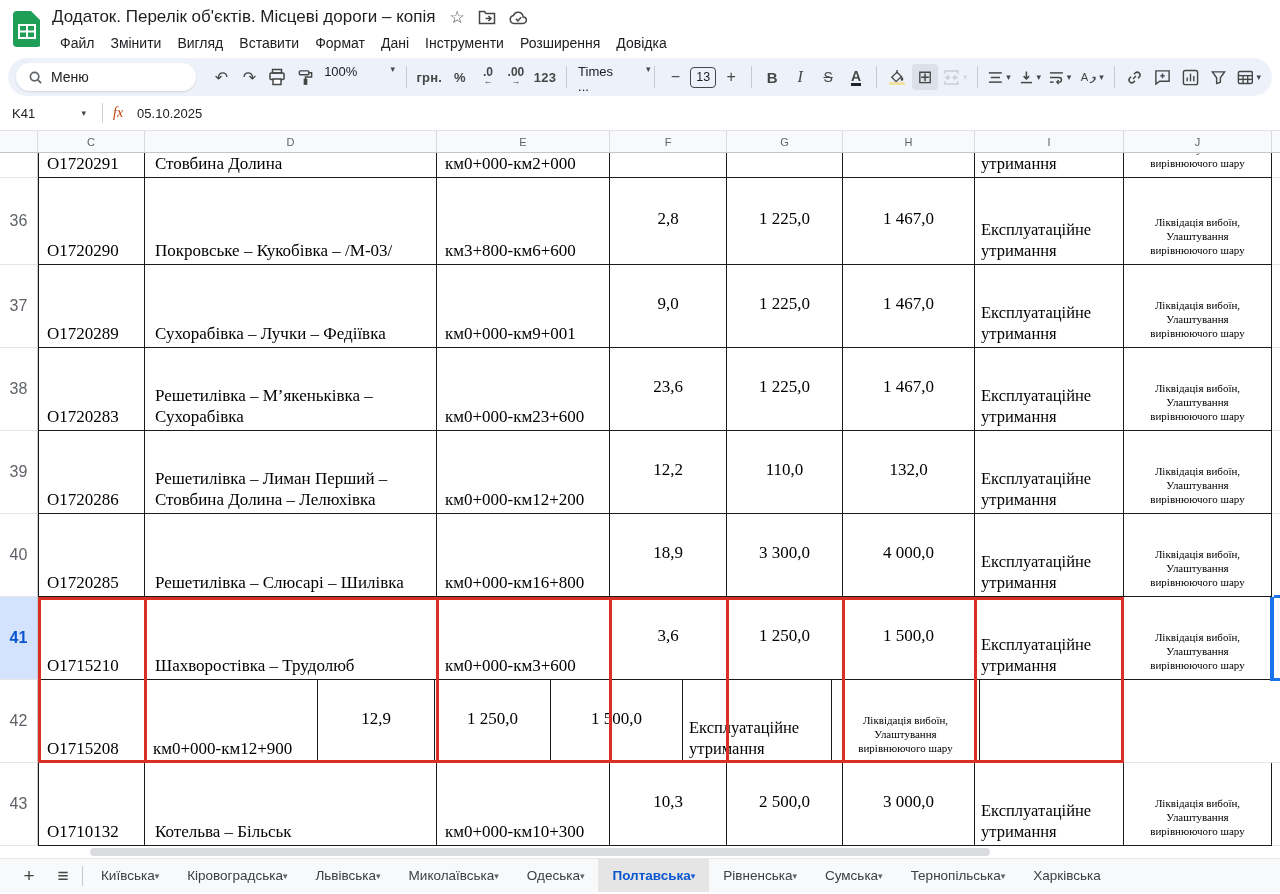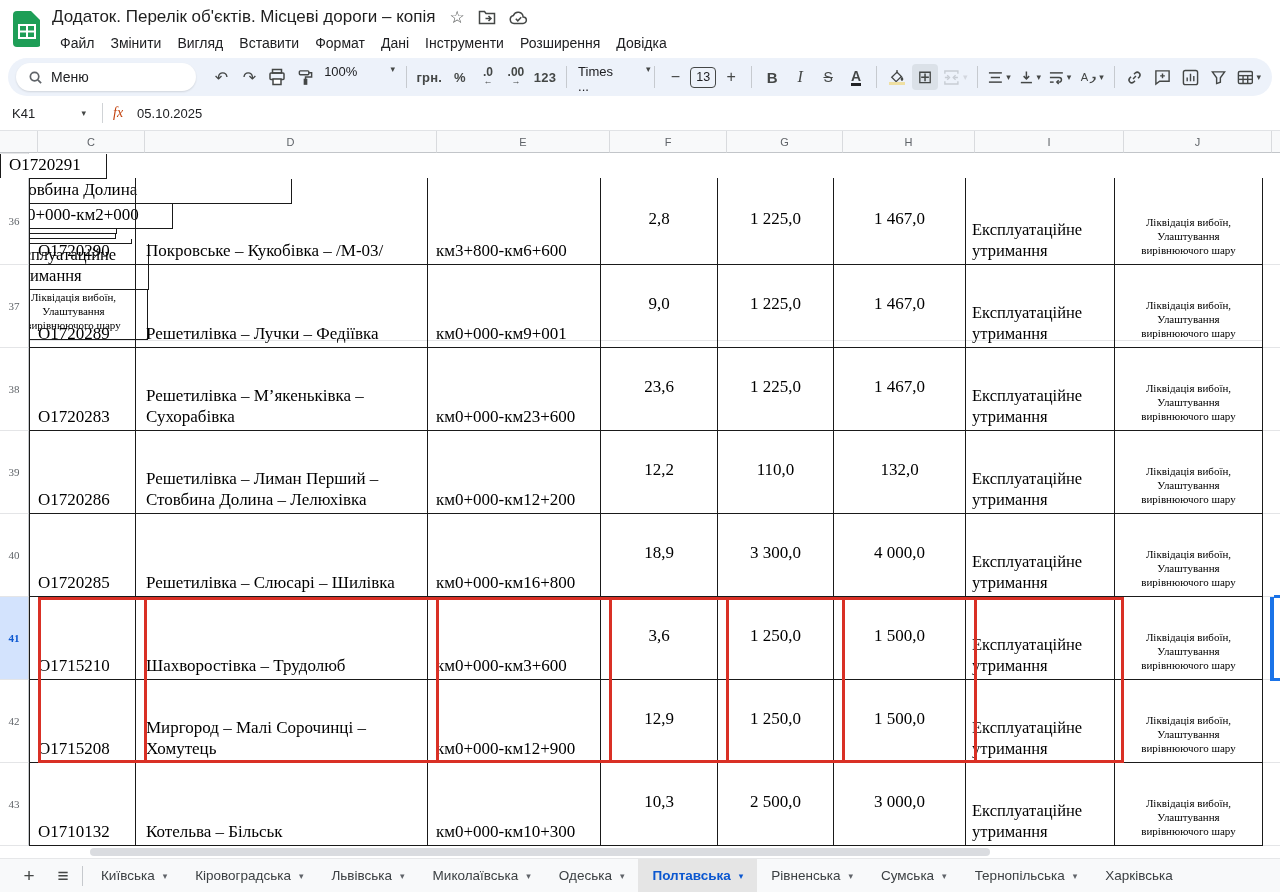--- a/index.html
+++ b/index.html
@@ -49,53 +49,53 @@
   .fdiv { width:1px; height:20px; background:#d0d3d6; margin:0 10px; }
   .fx { font-family:"Liberation Serif",serif; font-style:italic; color:#c2410c; font-size:14px; margin-right:14px; }
   .fvalue { font-size:13px; color:#202124; }
 
   
   .grid { position:relative; width:1280px; background:#fff; }
   .grow { display:flex; }
   .ch, .corner { background:#f8f9fa; border-right:1px solid #d9dbde; border-bottom:1px solid #c2c5c9;
                  font-size:11px; color:#5f6368; display:flex; align-items:center; justify-content:center; height:22px; }
   .corner { width:38px; }
-  .rh { width:29px; flex:none; border-right:1px solid #c6c9cd; border-bottom:1px solid #e4e5e7;
-        font-size:11px; color:#5f6368; display:flex; align-items:center; justify-content:center; background:#fff;font-family:Liberation Serif, serif; }
+  .rh { width:38px; flex:none; border-right:1px solid #c6c9cd; border-bottom:1px solid #e4e5e7;
+        font-size:16px; color:#5f6368; display:flex; align-items:center; justify-content:center; background:#fff; }
   .rh.active { background:#d3e3fd; color:#0b57d0; font-weight:700; }
   .cell { border-right:1.5px solid #1a1a1a; border-bottom:1.5px solid #1a1a1a; overflow:hidden;
           font-family:"Liberation Serif","DejaVu Serif",serif; color:#000; display:flex; flex:none; }
   .w-c{width:107px} .w-d{width:292px} .w-e{width:173px} .w-f{width:117px}
   .w-g{width:116px} .w-h{width:132px} .w-i{width:149px} .w-j{width:148px}
   .cell.first { border-left:1.5px solid #1a1a1a; }
   .sliver { flex:1; border-bottom:1px solid #e4e5e7; background:#fff; }
   .sliver-h { flex:1; background:#f8f9fa; border-bottom:1px solid #c2c5c9; }
   .bl { flex-direction:column; justify-content:flex-end; padding:0 6px 3px 8px; font-size:17px; line-height:21px; }
   .bl.d { padding-left:10px; padding-right:26px; }
   .num { align-items:center; justify-content:center; font-size:17px; padding-bottom:4px; }
   .icell { flex-direction:column; justify-content:flex-end; padding:0 4px 3px 6px; font-size:16.5px; line-height:21px; }
   .jcell { flex-direction:column; justify-content:flex-end; align-items:center; padding-bottom:7px; text-align:center; }
   .jin { max-width:120px; font-size:11px; line-height:14px; }
-  .hrow { height:83px; } .hrow36 { height:87px; } .hpart { height:25px;flex-direction:column; }
+  .hrow { height:83px; } .hrow36 { height:87px; } .hpart { height:25px; }
 
   
   .red-box { position:absolute; left:38px; top:466px; width:1086px; height:166px;
              border:3px solid #d93025; pointer-events:none; }
   .red-v { position:absolute; top:466px; height:166px; width:3px; background:#d93025; pointer-events:none; }
   .sel-v { position:absolute; left:1270px; top:466px; width:4px; height:84px; background:#1a73e8; pointer-events:none; }
   .sel-stub { position:absolute; left:1274px; width:6px; height:3px; background:#1a73e8; pointer-events:none; }
 
   
   .hscroll { height:12px; display:flex; align-items:center; padding-left:90px; }
   .hthumb { width:900px; height:8px; border-radius:4px; background:#dadce0; }
   .tabbar { height:34px; background:#f8f9fa; border-top:1px solid #e6e7e9; display:flex; align-items:center; padding-left:12px; overflow:hidden; }
   .tb-ctl { width:34px; height:34px; display:flex; align-items:center; justify-content:center; font-size:19px; color:#444746; }
   .tdiv { width:1px; height:20px; background:#c6c9cd; margin:0 4px 0 2px; }
   .stab { height:34px; display:flex; align-items:center; padding:0 14px; font-size:13.5px; font-weight:500;
-          color:#3c4043; white-space:nowrap; gap:8px; }
+          color:#3c4043; white-space:nowrap; }
   .stab .caret { font-size:9px; color:#5f6368; margin:0; }
   .stab.active { background:#e5e5e5; color:#0b57d0; font-weight:700; }
   .stab.active .caret { color:#0b57d0; }
   svg { display:block; }
 </style>
 </head>
 <body>
 
 <div class="screen">
 
@@ -341,21 +341,21 @@
       <div class="cell icell w-i">Експлуатаційне утримання</div>
       <div class="cell jcell w-j">
           <div class="jin">Ліквідація вибоїн, Улаштування вирівнюючого шару</div>
         </div>
       <div class="sliver"></div>
     </div>
 
     <div class="grow hrow">
       <div class="rh">37</div>
       <div class="cell first bl w-c">О1720289</div>
-      <div class="cell bl d w-d">Решетилівка – Лучки – Федіївка</div>
+      <div class="cell bl d w-d">Сухорабівка – Лучки – Федіївка</div>
       <div class="cell bl w-e">км0+000-км9+001</div>
       <div class="cell num w-f">9,0</div>
       <div class="cell num w-g">1 225,0</div>
       <div class="cell num w-h">1 467,0</div>
       <div class="cell icell w-i">Експлуатаційне утримання</div>
       <div class="cell jcell w-j">
           <div class="jin">Ліквідація вибоїн, Улаштування вирівнюючого шару</div>
         </div>
       <div class="sliver"></div>
     </div>
@@ -416,21 +416,20 @@
       <div class="cell icell w-i">Експлуатаційне утримання</div>
       <div class="cell jcell w-j">
           <div class="jin">Ліквідація вибоїн, Улаштування вирівнюючого шару</div>
         </div>
       <div class="sliver"></div>
     </div>
 
     <div class="grow hrow">
       <div class="rh">42</div>
       <div class="cell first bl w-c">О1715208</div>
-      <div class="cell bl d w-d">Миргород – Малі Сорочинці – Хомутець</div>
       <div class="cell bl w-e">км0+000-км12+900</div>
       <div class="cell num w-f">12,9</div>
       <div class="cell num w-g">1 250,0</div>
       <div class="cell num w-h">1 500,0</div>
       <div class="cell icell w-i">Експлуатаційне утримання</div>
       <div class="cell jcell w-j">
           <div class="jin">Ліквідація вибоїн, Улаштування вирівнюючого шару</div>
         </div>
       <div class="sliver"></div>
     </div>

